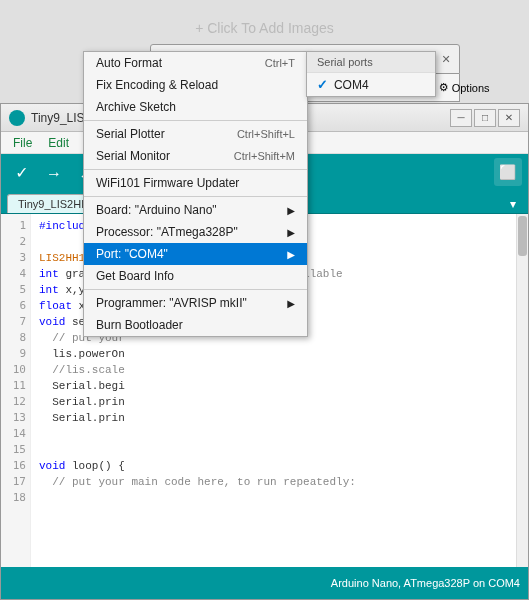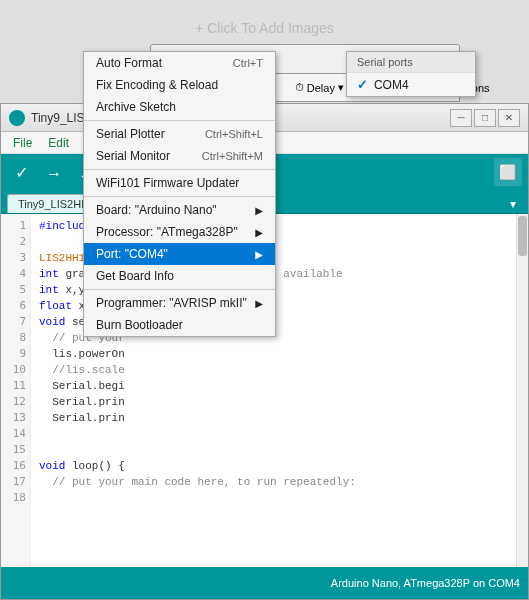--- a/index.html
+++ b/index.html
@@ -271,21 +271,21 @@
       top: 0; left: 0; right: 0; bottom: 0;
       z-index: 100;
       pointer-events: none;
     }
 
     
     .tools-dropdown {
       position: absolute;
       top: 51px;
       left: 83px;
-      width: 193px;
+      width: 225px;
       background: #f5f5f5;
       border: 1px solid #aaa;
       box-shadow: 2px 2px 6px rgba(0,0,0,0.3);
       pointer-events: all;
     }
     .dd-item {
       padding: 4px 12px;
       font-size: 12px;
       color: #222;
       cursor: pointer;
@@ -302,21 +302,20 @@
     
     .serial-submenu {
       position: absolute;
       top: 51px;
       left: 306px;
       width: 130px;
       background: #f5f5f5;
       border: 1px solid #aaa;
       box-shadow: 2px 2px 6px rgba(0,0,0,0.3);
       pointer-events: all;
-      margin-left: 40px;
     }
     .submenu-header {
       padding: 4px 10px;
       font-size: 11px;
       color: #555;
       border-bottom: 1px solid #ddd;
       background: #e8e8e8;
     }
     .submenu-item {
       padding: 4px 10px;

